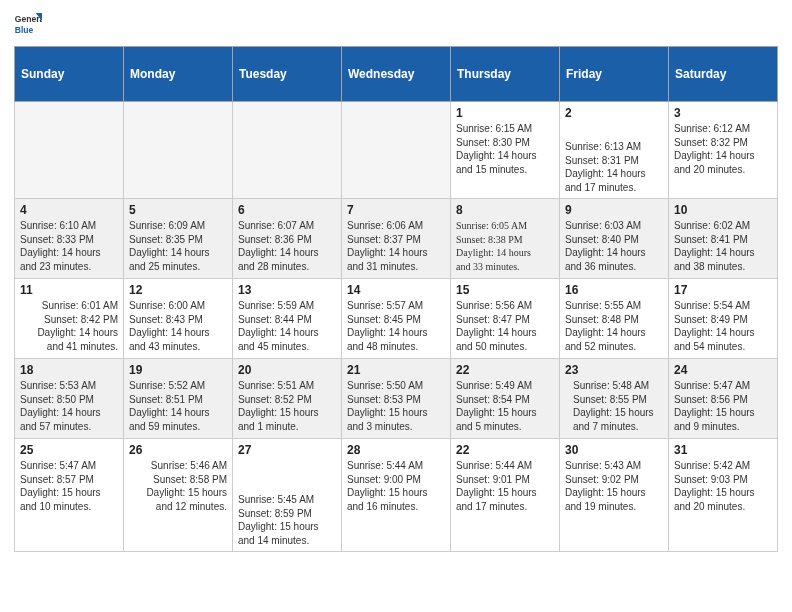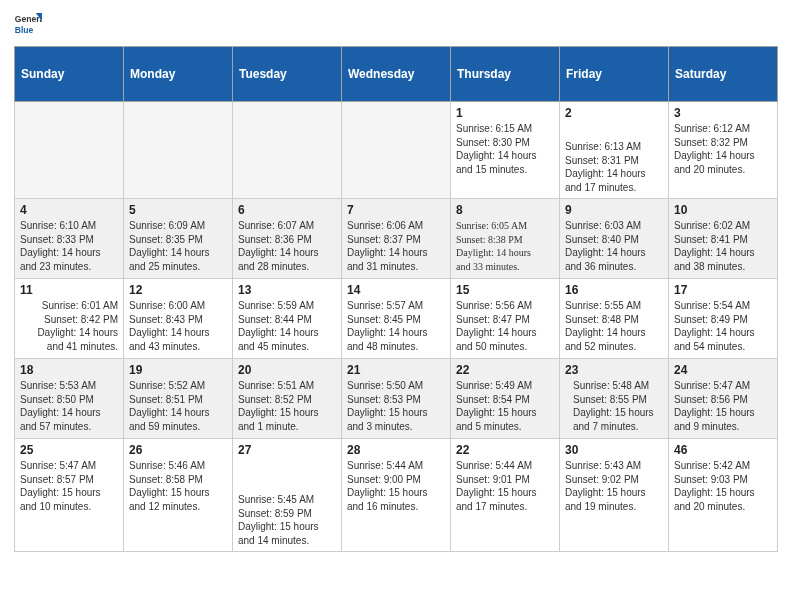--- a/index.html
+++ b/index.html
@@ -294,21 +294,21 @@
         <tr>
           <td>
             <div class="day-number">25</div>
             <div class="day-info" style="white-space: pre-line;">Sunrise: 5:47 AM
 Sunset: 8:57 PM
 Daylight: 15 hours
 and 10 minutes.</div>
           </td>
           <td>
             <div class="day-number">26</div>
-            <div class="day-info" style="white-space: pre-line;">Sunrise: 5:46 AM
+            <div class="day-info" style="white-space: pre-line; text-align: right;">Sunrise: 5:46 AM
 Sunset: 8:58 PM
 Daylight: 15 hours
 and 12 minutes.</div>
           </td>
           <td>
             <div class="day-number">27</div>
             <div class="day-info" style="white-space: pre-line; margin-top: 36px;">Sunrise: 5:45 AM
 Sunset: 8:59 PM
 Daylight: 15 hours
 and 14 minutes.</div>
@@ -328,21 +328,21 @@
 and 17 minutes.</div>
           </td>
           <td>
             <div class="day-number">30</div>
             <div class="day-info" style="white-space: pre-line;">Sunrise: 5:43 AM
 Sunset: 9:02 PM
 Daylight: 15 hours
 and 19 minutes.</div>
           </td>
           <td>
-            <div class="day-number">46</div>
+            <div class="day-number">31</div>
             <div class="day-info" style="white-space: pre-line;">Sunrise: 5:42 AM
 Sunset: 9:03 PM
 Daylight: 15 hours
 and 20 minutes.</div>
           </td>
         </tr>
       </tbody>
   </table>
 </div>
 

